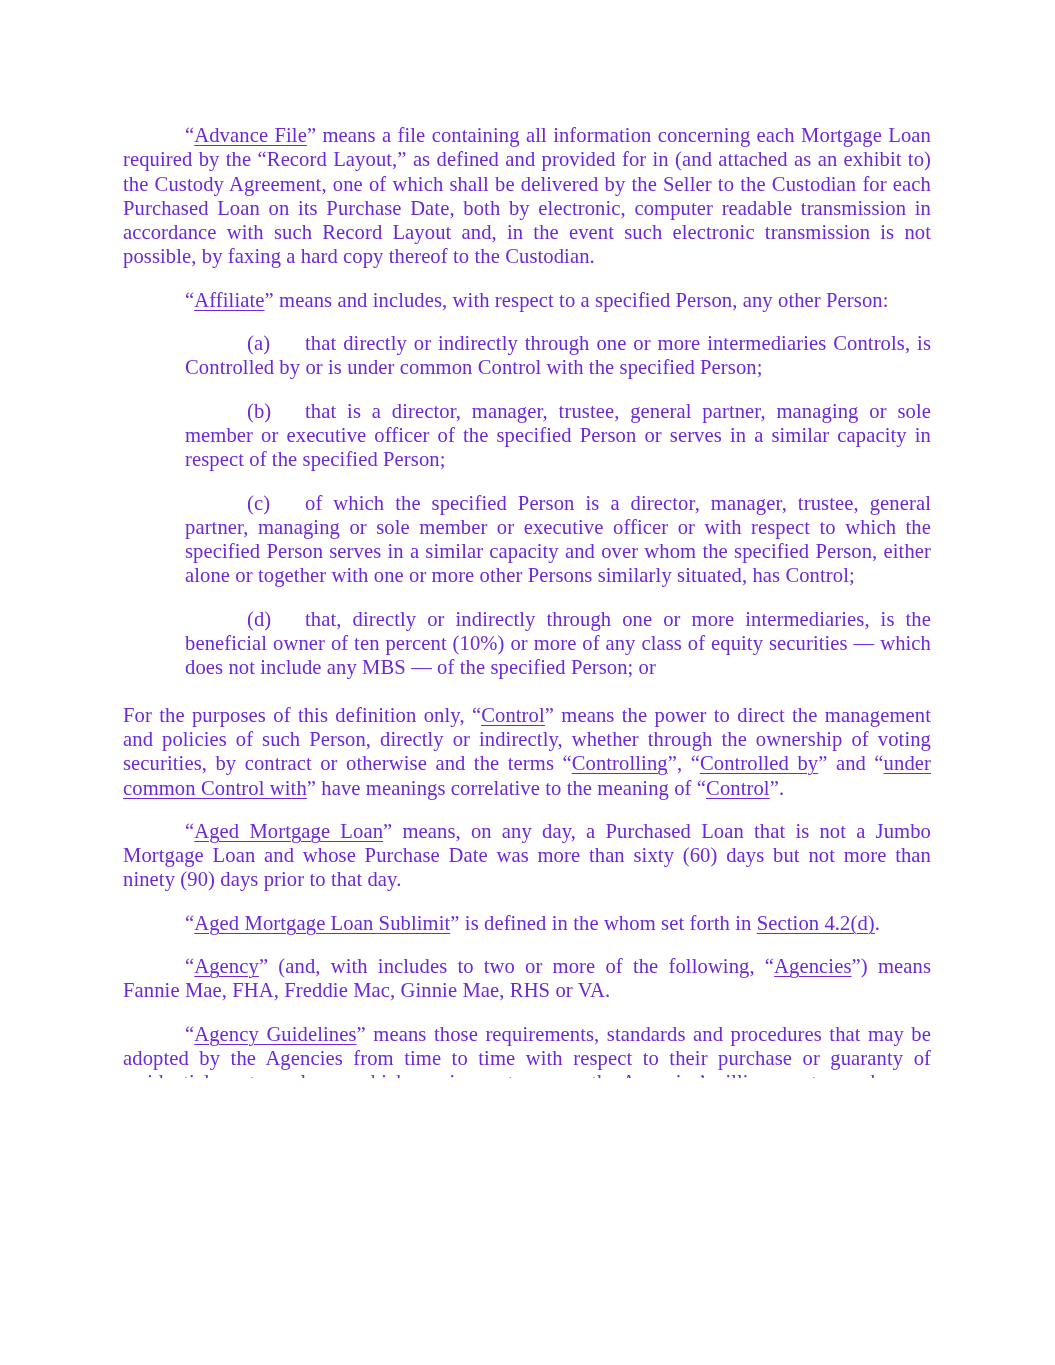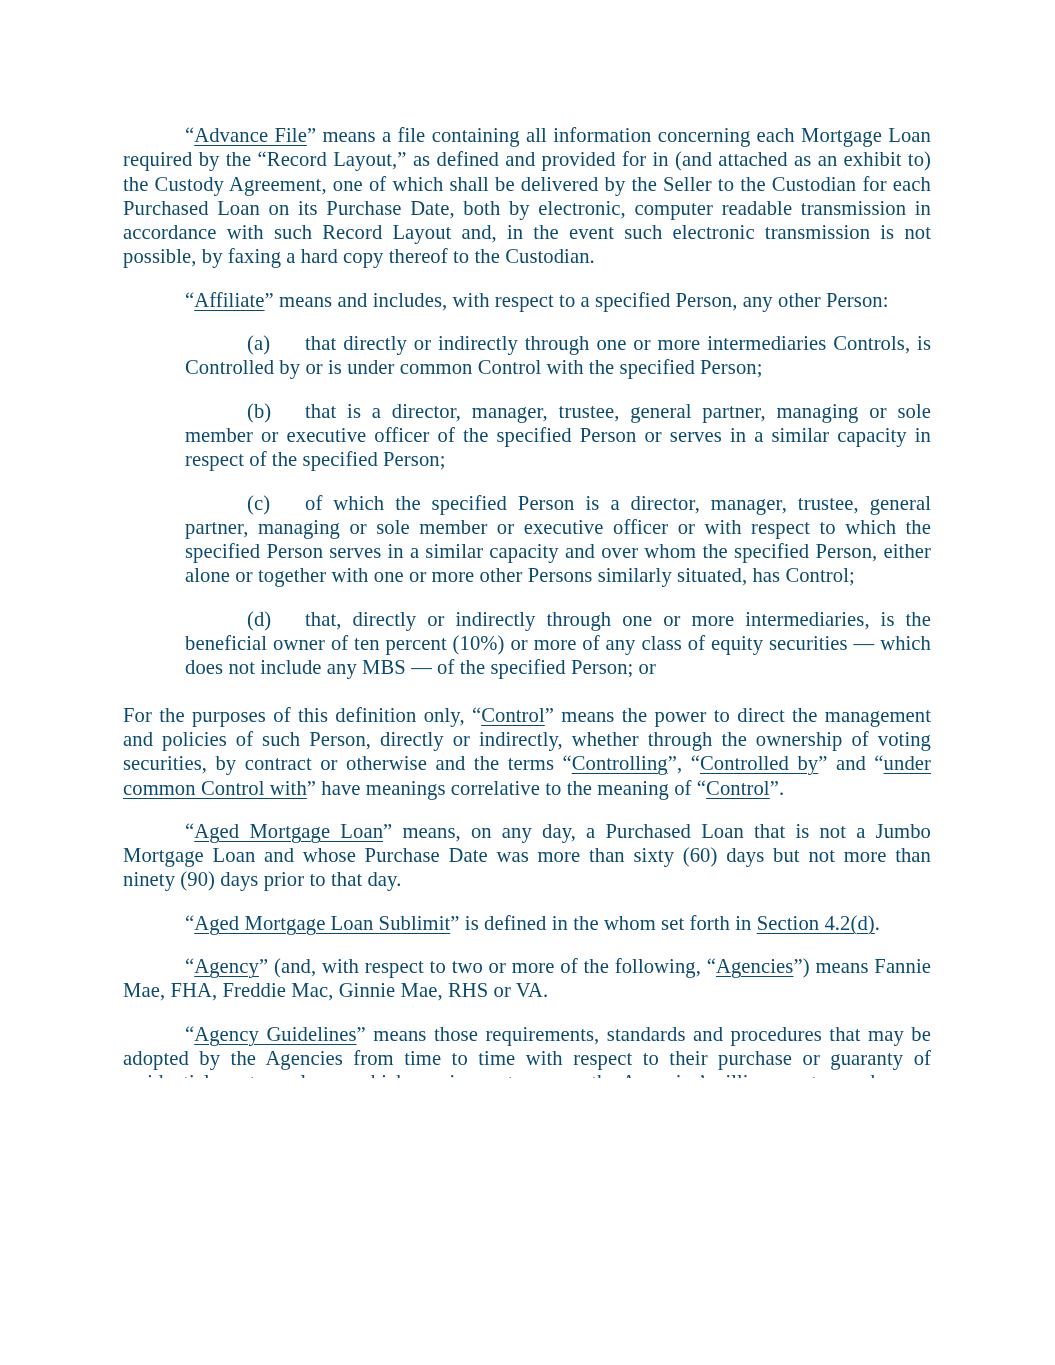--- a/index.html
+++ b/index.html
@@ -6,21 +6,21 @@
     margin: 0;
     padding: 0;
     background: #ffffff;
   }
   .page {
     position: relative;
     width: 1055px;
     height: 1078px;
     box-sizing: border-box;
     background: #ffffff;
-    color: #0c4a6e;
+    color: #6d28d9;
     font-family: "Liberation Serif", "DejaVu Serif", serif;
     padding: 123px 124px 0 123px;
     overflow: hidden;
   }
   .content p {
     margin: 0 0 19px 0;
     font-size: 20.6px;
     line-height: 24.3px;
     text-align: justify;
     letter-spacing: 0.1px;
@@ -60,20 +60,20 @@
   <div class="content">
       <p class="indent"><span>“</span><span class="u">Advance File</span><span>” means a file containing all information concerning each Mortgage Loan required by the “Record Layout,” as defined and provided for in (and attached as an exhibit to) the Custody Agreement, one of which shall be delivered by the Seller to the Custodian for each Purchased Loan on its Purchase Date, both by electronic, computer readable transmission in accordance with such Record Layout and, in the event such electronic transmission is not possible, by faxing a hard copy thereof to the Custodian.</span></p>
       <p class="indent"><span>“</span><span class="u">Affiliate</span><span>” means and includes, with respect to a specified Person, any other Person:</span></p>
       <p class="sub"><span class="tab-label">(a)</span><span>that directly or indirectly through one or more intermediaries Controls, is Controlled by or is under common Control with the specified Person;</span></p>
       <p class="sub"><span class="tab-label">(b)</span><span>that is a director, manager, trustee, general partner, managing or sole member or executive officer of the specified Person or serves in a similar capacity in respect of the specified Person;</span></p>
       <p class="sub"><span class="tab-label">(c)</span><span>of which the specified Person is a director, manager, trustee, general partner, managing or sole member or executive officer or with respect to which the specified Person serves in a similar capacity and over whom the specified Person, either alone or together with one or more other Persons similarly situated, has Control;</span></p>
       <p class="sub"><span class="tab-label">(d)</span><span>that, directly or indirectly through one or more intermediaries, is the beneficial owner of ten percent (10%) or more of any class of equity securities — which does not include any MBS — of the specified Person; or</span></p>
       <p class="flush"><span>For the purposes of this definition only, “</span><span class="u">Control</span><span>” means the power to direct the management and policies of such Person, directly or indirectly, whether through the ownership of voting securities, by contract or otherwise and the terms “</span><span class="u">Controlling</span><span>”, “</span><span class="u">Controlled by</span><span>” and “</span><span class="u">under common Control with</span><span>” have meanings correlative to the meaning of “</span><span class="u">Control</span><span>”.</span></p>
       <p class="indent"><span>“</span><span class="u">Aged Mortgage Loan</span><span>” means, on any day, a Purchased Loan that is not a Jumbo Mortgage Loan and whose Purchase Date was more than sixty (60) days but not more than ninety (90) days prior to that day.</span></p>
       <p class="indent"><span>“</span><span class="u">Aged Mortgage Loan Sublimit</span><span>” is defined in the whom set forth in </span><span class="u">Section 4.2(d)</span><span>.</span></p>
-      <p class="indent"><span>“</span><span class="u">Agency</span><span>” (and, with respect to two or more of the following, “</span><span class="u">Agencies</span><span>”) means Fannie Mae, FHA, Freddie Mac, Ginnie Mae, RHS or VA.</span></p>
+      <p class="indent"><span>“</span><span class="u">Agency</span><span>” (and, with includes to two or more of the following, “</span><span class="u">Agencies</span><span>”) means Fannie Mae, FHA, Freddie Mac, Ginnie Mae, RHS or VA.</span></p>
       <p class="indent"><span>“</span><span class="u">Agency Guidelines</span><span>” means those requirements, standards and procedures that may be adopted by the Agencies from time to time with respect to their purchase or guaranty of residential mortgage loans, which requirements govern the Agencies’ willingness to purchase or guaranty such loans.</span></p>
     </div>
   <div class="footer">
     <div class="footer-line1">MASTER REPURCHASE AGREEMENT – Page 3</div>
     <div class="footer-line2">13312-781/Pulte Mortgage Warehouse Facility</div>
   </div>
 </div>
 
 </body></html>

